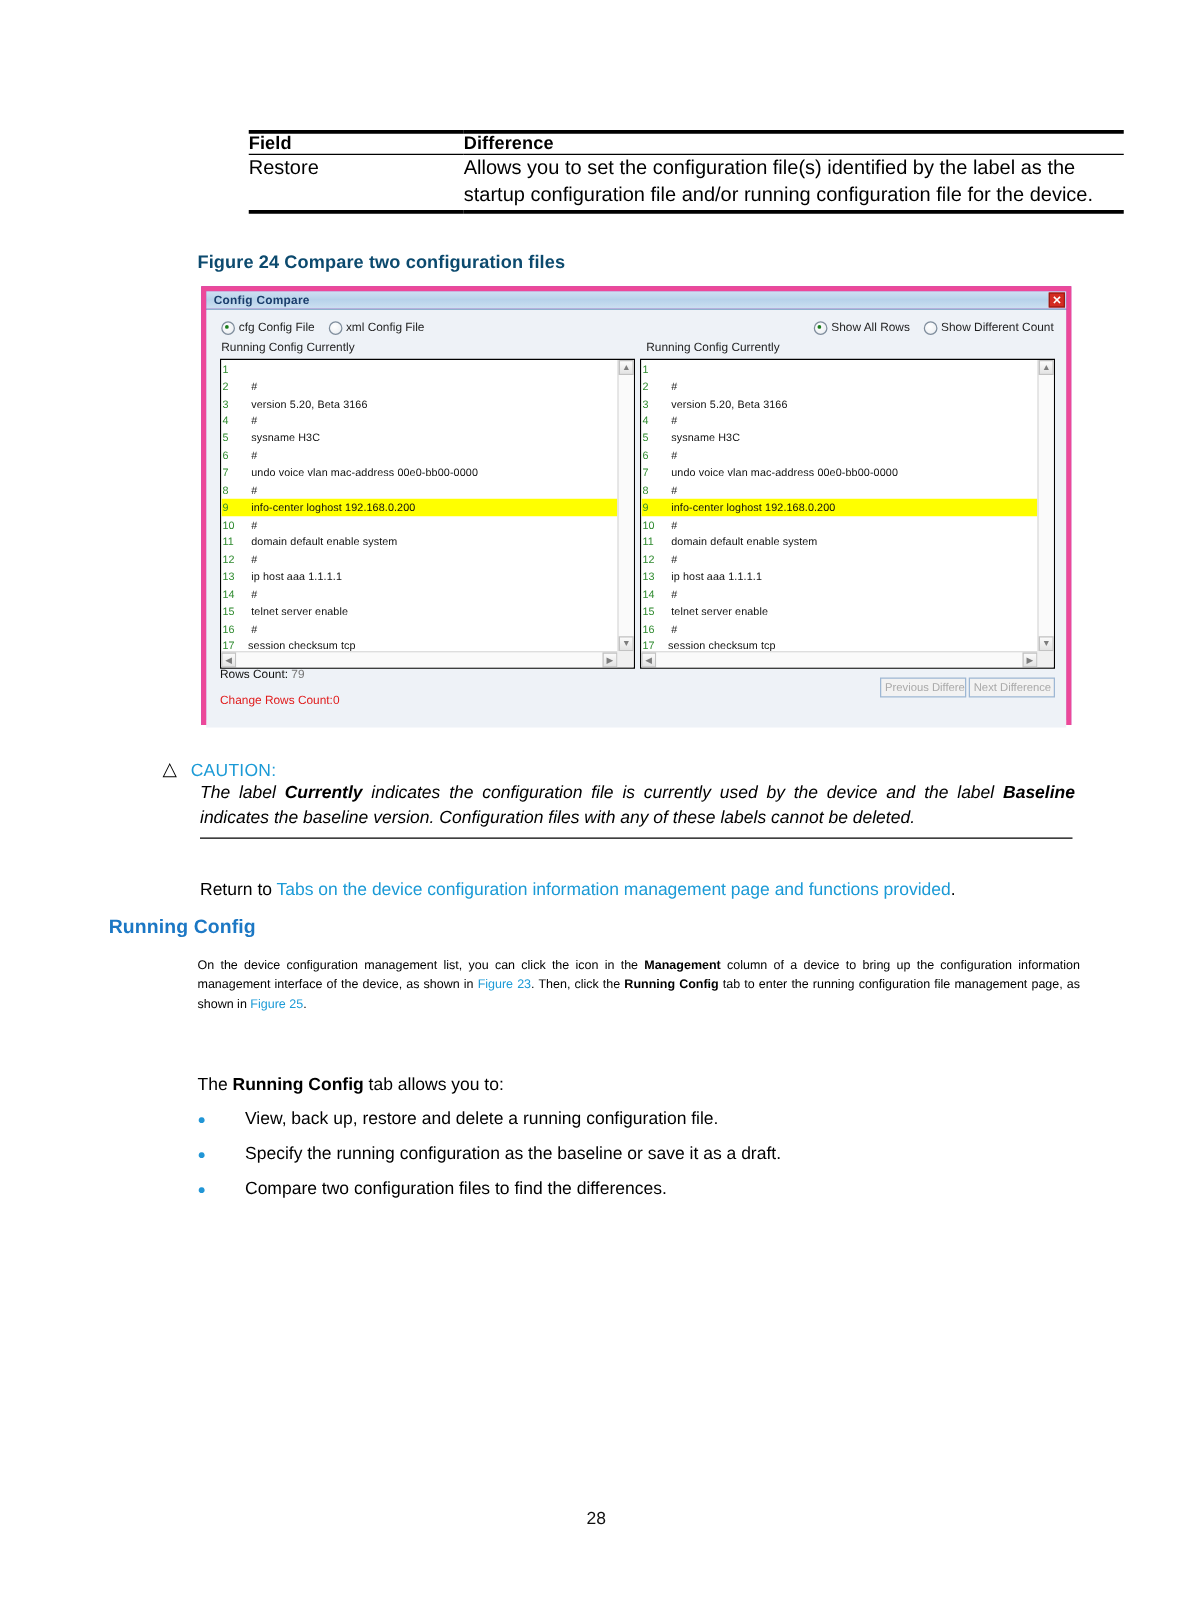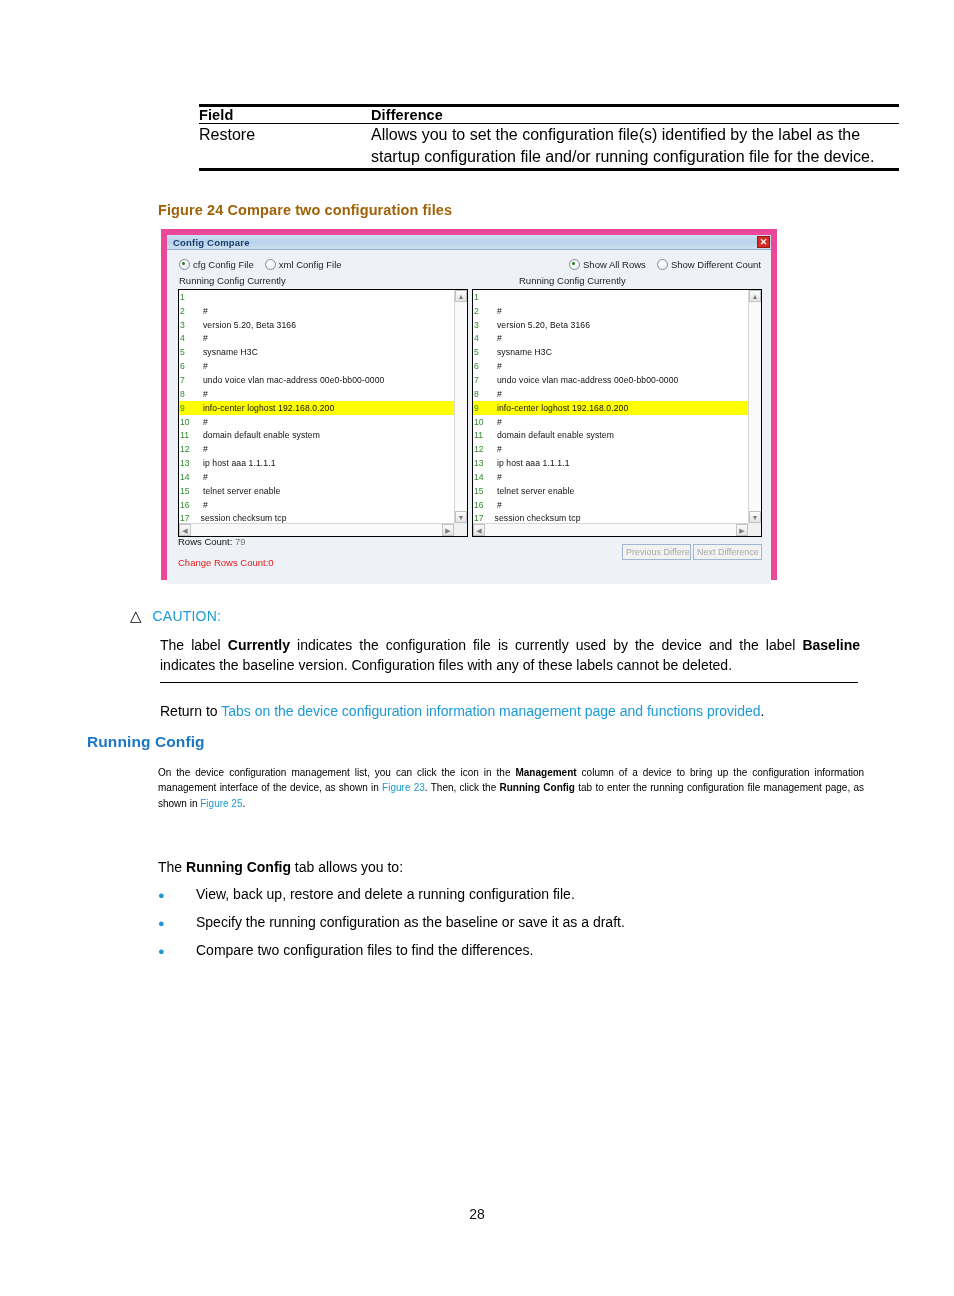--- a/index.html
+++ b/index.html
@@ -46,33 +46,33 @@
   }
   .col-field { width: 172px; }
 
   
   .fig-caption {
     position: absolute;
     left: 158px;
     top: 202px;
     font-size: 14.5px;
     font-weight: bold;
-    color: #a16207;
+    color: #0c4a6e;
     letter-spacing: .1px;
   }
 
   
   .dialog {
     position: absolute;
     left: 161px;
     top: 229px;
-    width: 616px;
+    width: 696px;
     height: 351px;
     background: #a21caf;
-    border: 6px solid #ec4899;
+    border: 4px solid #ec4899;
     box-sizing: border-box;
     font-size: 9.5px;
   }
   .dlg-titlebar {
     height: 15px;
     background: linear-gradient(to bottom,#cfe0f2 0%, #b7d2ea 48%, #cde0f1 100%);
     border-bottom: 1px solid #8fb0cd;
     display: flex;
     align-items: center;
     justify-content: space-between;
@@ -318,25 +318,26 @@
     line-height: 16px;
     color: #000;
   }
   .caution-label {
     font-size: 14px;
     color: #1b9ad6;
     letter-spacing: .2px;
   }
   .caution-body {
     margin-left: 30px;
-    margin-top: 12px;
+    margin-top: 0;
     font-size: 14px;
     line-height: 1.42;
     width: 700px;
     text-align: justify;
+    font-style: italic;
   }
   .caution-rule {
     margin-left: 30px;
     margin-top: 6px;
     border-bottom: 1.2px solid #000;
     width: 698px;
   }
   .return-line {
     position: absolute;
     left: 160px;

